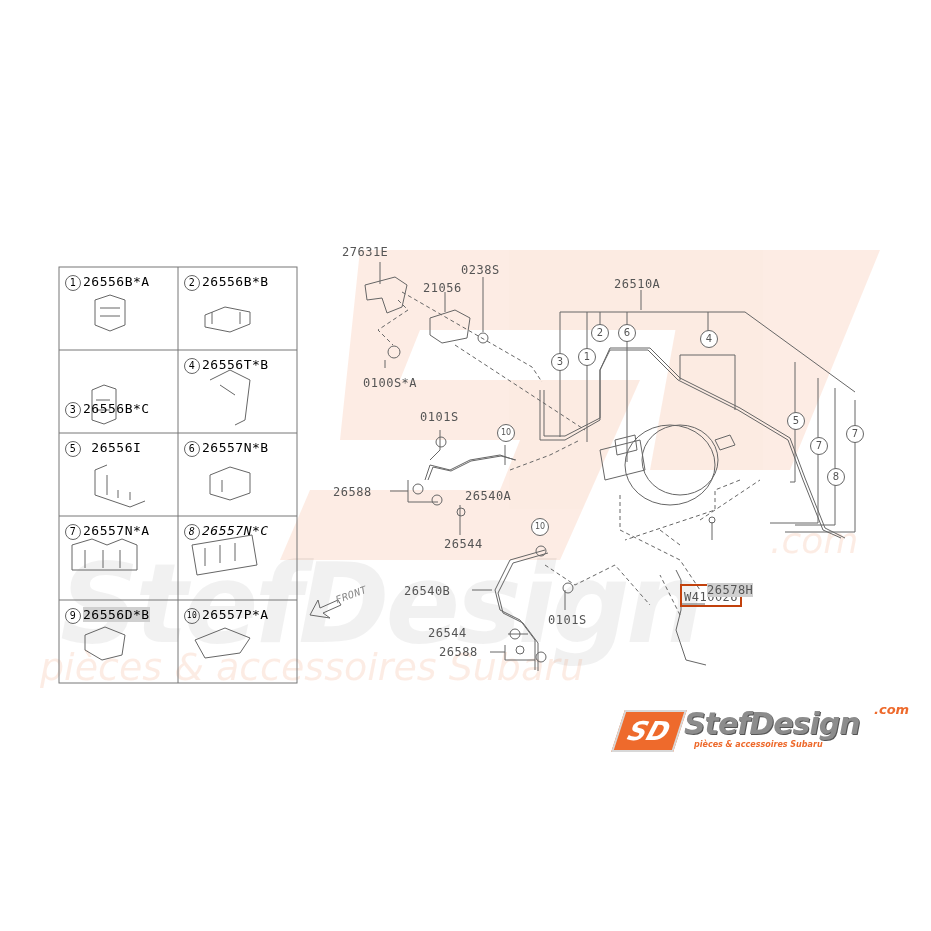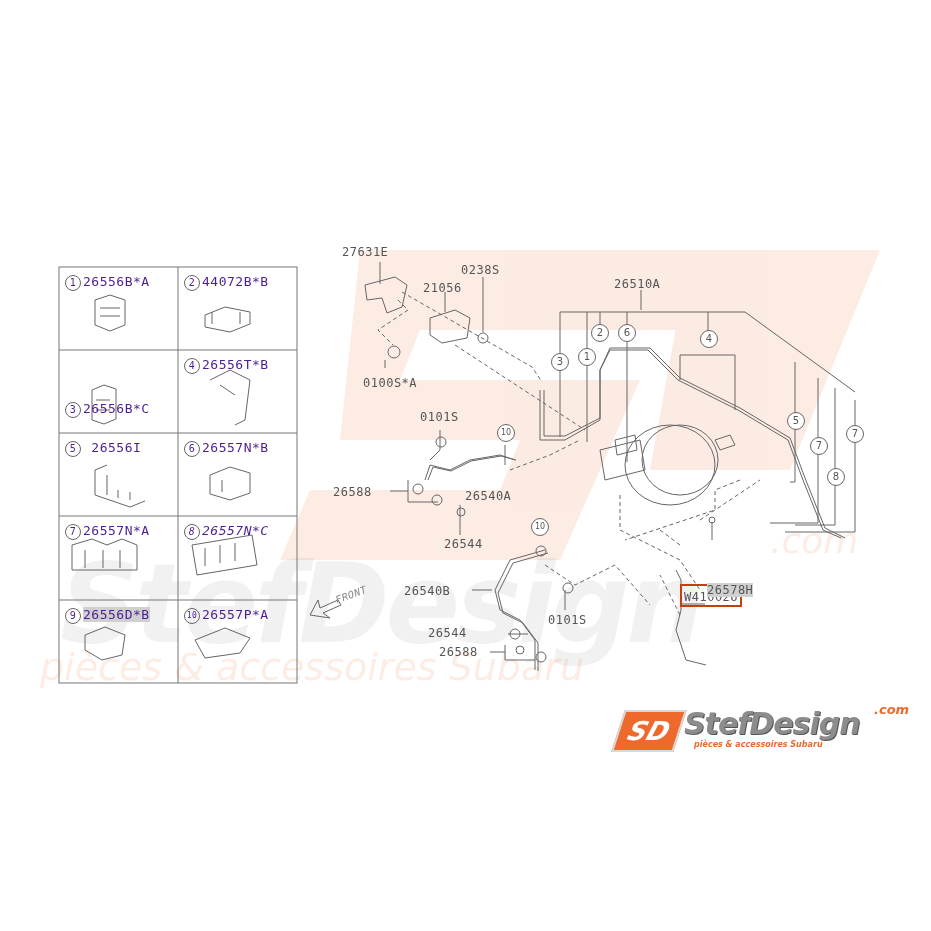--- a/index.html
+++ b/index.html
@@ -1,20 +1,20 @@
 <!DOCTYPE html>
 <html><head>
 <meta charset="utf-8">
 <style>
   html,body{margin:0;padding:0;background:#fff;}
   body{width:931px;height:931px;position:relative;overflow:hidden;font-family:"DejaVu Sans",sans-serif;}
   .stage{position:absolute;left:0;top:0;width:931px;height:931px;}
   svg{position:absolute;left:0;top:0;}
   .lbl{position:absolute;font-family:"DejaVu Sans Mono",monospace;font-size:12px;color:#555;letter-spacing:0.5px;white-space:nowrap;line-height:14px;}
-  .cell-lbl{position:absolute;font-family:"DejaVu Sans Mono",monospace;font-size:13px;color:#4c1d95;white-space:nowrap;letter-spacing:0.5px;}
+  .cell-lbl{position:absolute;font-family:"DejaVu Sans Mono",monospace;font-size:13px;color:#000000;white-space:nowrap;letter-spacing:0.5px;}
   .circ{display:inline-block;width:14px;height:14px;border:1px solid #666;border-radius:50%;font-size:10px;line-height:14px;text-align:center;margin-right:2px;vertical-align:middle;}
   .callout{position:absolute;width:16px;height:16px;border:1px solid #666;border-radius:50%;background:#fff;font-family:"DejaVu Sans",sans-serif;font-size:10px;line-height:16px;text-align:center;color:#555;}
   .hl{background:#d0d0d0;}
   .redbox{position:absolute;border:2px solid #c2410c;padding:0 2px;margin-top:44px;}
   .wm{position:absolute;font-family:"DejaVu Sans",sans-serif;font-style:italic;white-space:nowrap;}
   .logo-wrap{position:absolute;left:618px;top:702px;width:300px;height:50px;}
   .logo-sd{position:absolute;left:0;top:8px;width:58px;height:38px;background:#ee6a2c;transform:skewX(-18deg);color:#fff;font-family:"DejaVu Sans",sans-serif;font-weight:bold;font-style:italic;font-size:26px;line-height:38px;text-align:center;border:2px solid #d8d8d8;}
   .logo-name{position:absolute;left:66px;top:4px;font-family:"DejaVu Sans",sans-serif;font-weight:bold;font-style:italic;font-size:30px;color:#8c8c8c;letter-spacing:-1px;text-shadow:1px 1px 0 #555;}
   .logo-com{position:absolute;left:256px;top:0px;font-family:"DejaVu Sans",sans-serif;font-weight:bold;font-style:italic;font-size:13px;color:#ee6a2c;}
   .logo-tag{position:absolute;left:76px;top:38px;font-family:"DejaVu Sans",sans-serif;font-weight:bold;font-style:italic;font-size:8px;color:#ee6a2c;}
@@ -52,21 +52,21 @@
       <path d="M95 470 l0 25 l35 12 l15 -6 M95 470 l12 -5 M107 475 l0 20 M118 490 l0 8 M130 492 l0 8"></path>
       <path d="M210 475 l20 -8 l20 6 l0 20 l-20 7 l-20 -6 z M222 480 l0 12"></path>
       <path d="M72 545 l20 -6 l15 6 l15 -6 l15 6 l0 25 l-65 0 z M85 550 l0 18 M103 550 l0 18 M120 550 l0 18"></path>
       <path d="M192 545 l60 -10 l5 30 l-60 10 z M205 548 l0 18 M220 545 l0 18 M235 543 l0 18"></path>
       <path d="M85 635 l20 -8 l20 8 l-3 20 l-20 5 l-17 -10 z"></path>
       <path d="M195 640 l30 -12 l25 10 l-10 15 l-35 5 z"></path>
     </g>
   </svg>
 
   <div class="cell-lbl" style="left:65px;top:274px;"><span class="circ">1</span><span>26556B*A</span></div>
-  <div class="cell-lbl" style="left:184px;top:274px;"><span class="circ">2</span><span>44072B*B</span></div>
+  <div class="cell-lbl" style="left:184px;top:274px;"><span class="circ">2</span><span>26556B*B</span></div>
   <div class="cell-lbl" style="left:65px;top:357px;margin-top:44px;"><span class="circ">3</span><span>26556B*C</span></div>
   <div class="cell-lbl" style="left:184px;top:357px;"><span class="circ">4</span><span>26556T*B</span></div>
   <div class="cell-lbl" style="left:65px;top:440px;"><span class="circ">5</span>&nbsp;<span>26556I</span></div>
   <div class="cell-lbl" style="left:184px;top:440px;"><span class="circ">6</span><span>26557N*B</span></div>
   <div class="cell-lbl" style="left:65px;top:523px;"><span class="circ">7</span><span>26557N*A</span></div>
   <div class="cell-lbl" style="left:184px;top:523px;font-style:italic;"><span class="circ">8</span><span>26557N*C</span></div>
   <div class="cell-lbl" style="left:65px;top:607px;"><span class="circ">9</span><span class="hl">26556D*B</span></div>
   <div class="cell-lbl" style="left:184px;top:607px;"><span class="circ" style="font-size:8px;">10</span><span>26557P*A</span></div>
 
   <svg width="931" height="931">

